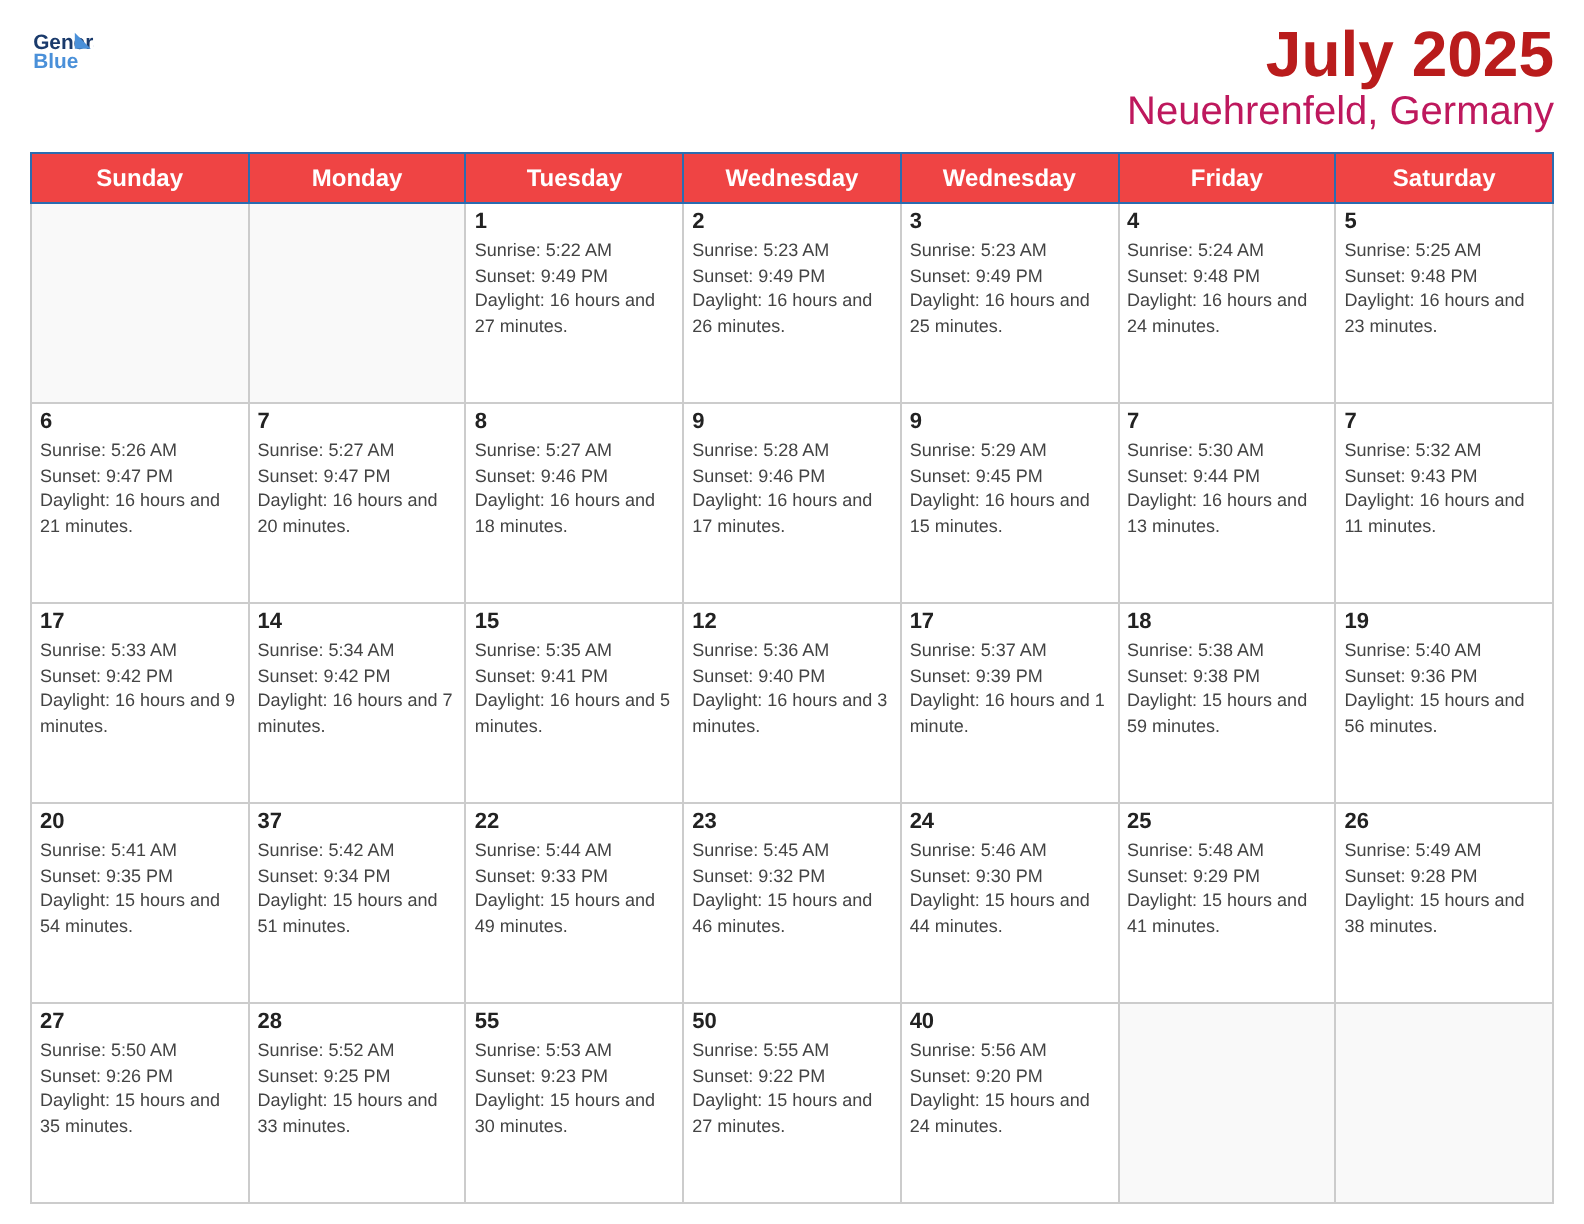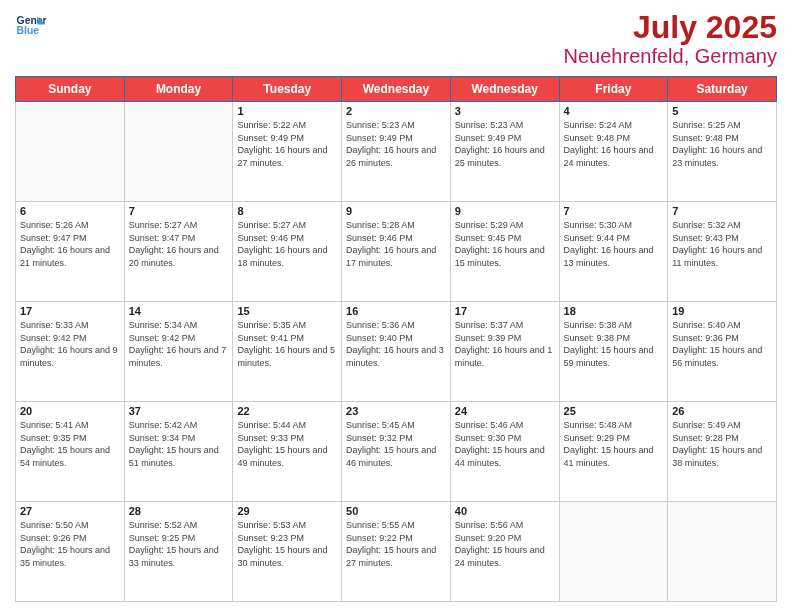--- a/index.html
+++ b/index.html
@@ -180,21 +180,21 @@
           </td>
           <td>
             <div class="day-num">14</div>
             <div class="day-info">Sunrise: 5:34 AM<br>Sunset: 9:42 PM<br>Daylight: 16 hours and 7 minutes.</div>
           </td>
           <td>
             <div class="day-num">15</div>
             <div class="day-info">Sunrise: 5:35 AM<br>Sunset: 9:41 PM<br>Daylight: 16 hours and 5 minutes.</div>
           </td>
           <td>
-            <div class="day-num">16</div>
+            <div class="day-num">12</div>
             <div class="day-info">Sunrise: 5:36 AM<br>Sunset: 9:40 PM<br>Daylight: 16 hours and 3 minutes.</div>
           </td>
           <td>
             <div class="day-num">17</div>
             <div class="day-info">Sunrise: 5:37 AM<br>Sunset: 9:39 PM<br>Daylight: 16 hours and 1 minute.</div>
           </td>
           <td>
             <div class="day-num">18</div>
             <div class="day-info">Sunrise: 5:38 AM<br>Sunset: 9:38 PM<br>Daylight: 15 hours and 59 minutes.</div>
           </td>
@@ -236,21 +236,21 @@
         <tr>
           <td>
             <div class="day-num">27</div>
             <div class="day-info">Sunrise: 5:50 AM<br>Sunset: 9:26 PM<br>Daylight: 15 hours and 35 minutes.</div>
           </td>
           <td>
             <div class="day-num">28</div>
             <div class="day-info">Sunrise: 5:52 AM<br>Sunset: 9:25 PM<br>Daylight: 15 hours and 33 minutes.</div>
           </td>
           <td>
-            <div class="day-num">29</div>
+            <div class="day-num">55</div>
             <div class="day-info">Sunrise: 5:53 AM<br>Sunset: 9:23 PM<br>Daylight: 15 hours and 30 minutes.</div>
           </td>
           <td>
             <div class="day-num">50</div>
             <div class="day-info">Sunrise: 5:55 AM<br>Sunset: 9:22 PM<br>Daylight: 15 hours and 27 minutes.</div>
           </td>
           <td>
             <div class="day-num">40</div>
             <div class="day-info">Sunrise: 5:56 AM<br>Sunset: 9:20 PM<br>Daylight: 15 hours and 24 minutes.</div>
           </td>

